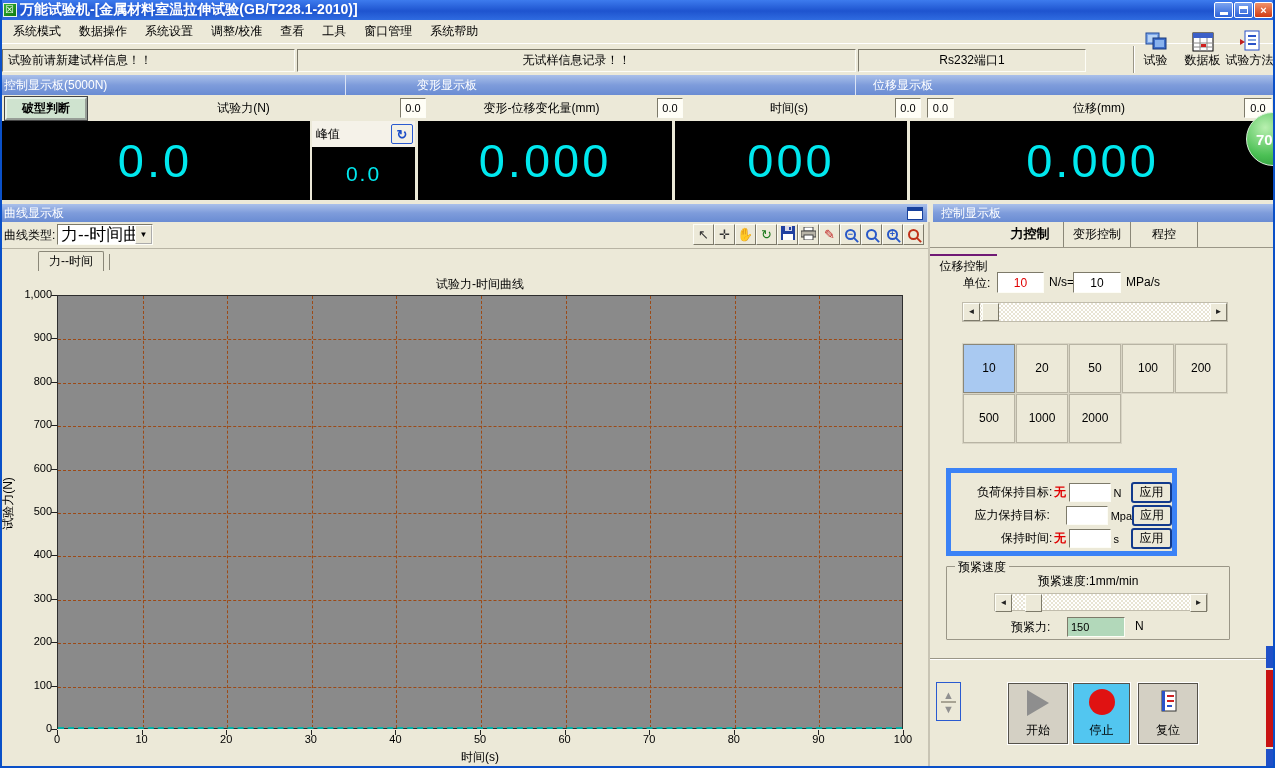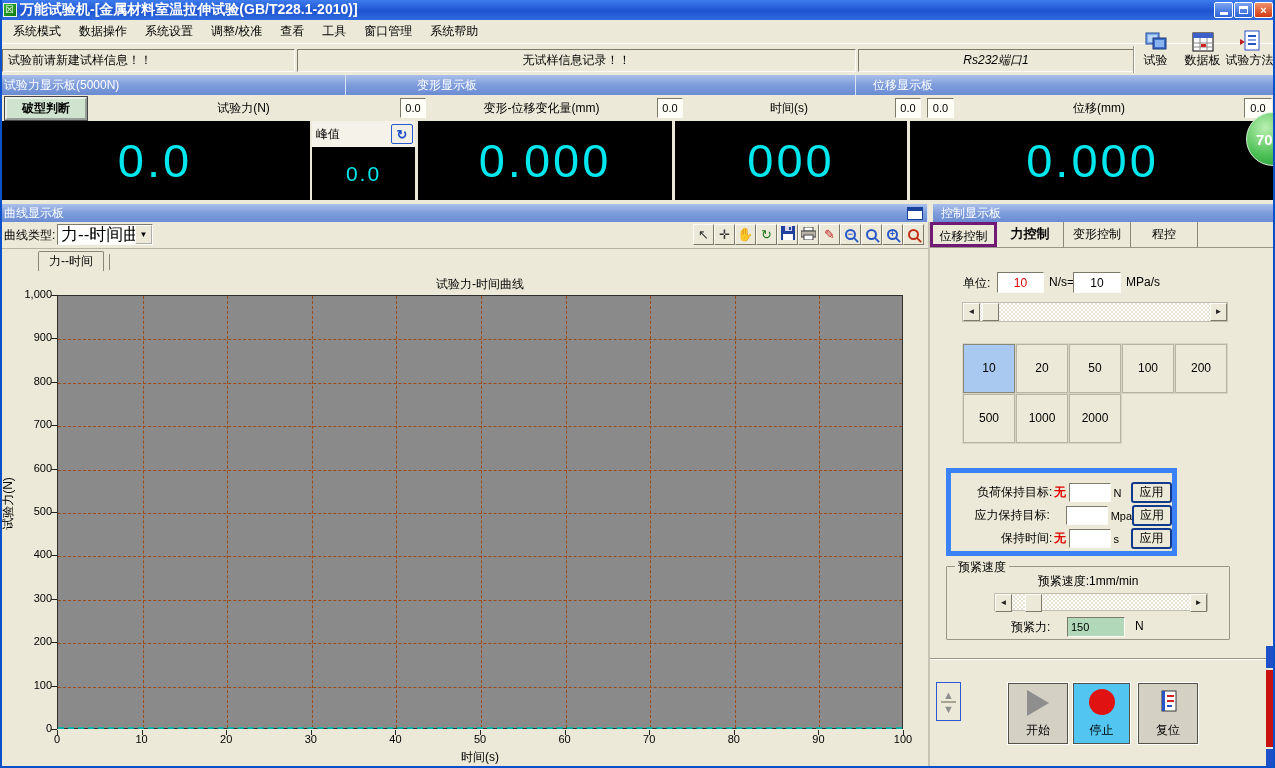--- a/index.html
+++ b/index.html
@@ -20,21 +20,21 @@
 
   
   .menubar { height:24px; display:flex; align-items:center; padding-left:4px; border-bottom:1px solid #fff; }
   .menu-item { padding:3px 9px; cursor:default; }
 
   
   .toolbar { position:relative; height:31px; }
   .tbox { position:absolute; top:5px; height:23px; line-height:21px; background:#ece9d8; border:1px solid; border-color:#7d7a6a #fdfdf6 #fdfdf6 #7d7a6a; }
   .tb1 { left:2px; width:293px; padding-left:5px; }
   .tb2 { left:297px; width:559px; text-align:center; }
-  .tb3 { left:858px; width:276px; text-align:center;font-style:italic; }
+  .tb3 { left:858px; width:228px; text-align:center; }
   .tb-sep { position:absolute; left:1133px; top:2px; width:2px; height:27px; border-left:1px solid #9a9687; border-right:1px solid #fff; }
   .tb-actions { position:absolute; right:2px; top:28px; display:flex; z-index:5; }
   .tb-action { width:47px; display:flex; flex-direction:column; align-items:center; cursor:default; }
   .tb-ic { height:24px; display:flex; align-items:flex-end; justify-content:center; }
   .tb-lbl { font-size:12px; line-height:16px; white-space:nowrap; }
 
   
   .phead-row { display:flex; height:20px; }
   .phead { background:linear-gradient(180deg,#aac0ea 0%,#7e9cdb 50%,#6a8cd3 100%); color:#fff; line-height:20px; border-right:1px solid #dbe4f5; overflow:hidden; white-space:nowrap; }
   .ph1 { width:346px; padding-left:4px; }
@@ -103,21 +103,21 @@
   .trace { position:absolute; left:0; right:0; border-top:2px dashed #00b2a6; }
   .ytick-lbl { position:absolute; left:0; width:52px; text-align:right; font-size:11px; }
   .xtick-lbl { position:absolute; width:44px; text-align:center; font-size:11px; top:463px; }
   .tickmark { position:absolute; background:#222; }
   .ylabel { position:absolute; left:-24px; top:225px; width:64px; text-align:center; transform:rotate(-90deg); font-size:12px; white-space:nowrap; }
   .xlabel { position:absolute; top:479px; left:57px; width:846px; text-align:center; font-size:12px; }
 
   
   .ctrl-tabs { display:flex; height:26px; border-bottom:1px solid #9a9687; }
   .ctab { width:67px; text-align:center; line-height:24px; border-right:1px solid #8a8778; white-space:nowrap; }
-  .ctab.boxed { border:3px solid #701a75; line-height:22px; }
+  .ctab.boxed { border:1px solid #701a75; line-height:22px;margin-top:32px; }
   .ctab.active { font-weight:bold; font-size:13px; }
   .unit-row { position:absolute; top:50px; left:0; right:0; height:22px; }
   .unit-row .t { position:absolute; top:3px; }
   .unit-inp { position:absolute; top:0; height:21px; background:#fff; border:1px solid; border-color:#7d7a6a #fdfdf6 #fdfdf6 #7d7a6a; text-align:center; font-size:12px; }
   .red { color:#e00000; }
   .hscroll { position:absolute; height:20px; background:repeating-conic-gradient(#fff 0% 25%,#e8e4d4 0% 50%) 0 0/4px 4px; border:1px solid #c0bcac; }
   .sbtn { position:absolute; top:0; width:17px; height:18px; background:#ece9d8; border:1px solid; border-color:#fdfdf6 #7d7a6a #7d7a6a #fdfdf6; font-size:8px; text-align:center; line-height:16px; color:#222; }
   .sthumb { position:absolute; top:0; width:17px; height:18px; background:#ece9d8; border:1px solid; border-color:#fdfdf6 #7d7a6a #7d7a6a #fdfdf6; }
   .speed-grid { position:absolute; top:122px; left:33px; width:268px; display:flex; flex-wrap:wrap; }
   .speed-btn { width:52px; height:49px; margin:0 1px 1px 0; background:#ece9d8; border:1px solid #b8b4a4; outline:1px solid #d8d4c4; text-align:center; line-height:47px; font-size:12px; }
@@ -225,21 +225,21 @@
             <line x1="9" y1="10" x2="17" y2="10" stroke="#88a8e0" stroke-width="2"></line>
             <line x1="9" y1="14" x2="17" y2="14" stroke="#2a52c8" stroke-width="2"></line>
             <polygon points="1,9 6,12 1,15" fill="#c02020"></polygon>
           </svg>
         </span>
         <div class="tb-lbl">试验方法</div>
       </div>
     </div>
 
   <div class="phead-row">
-    <div class="phead ph1">试验力显示板(5000N)</div>
+    <div class="phead ph1">控制显示板(5000N)</div>
     <div class="phead ph2">变形显示板</div>
     <div class="phead ph3">位移显示板</div>
   </div>
 
   <div class="lrow">
     <div class="lcell lA">
       <button class="break-btn">破型判断</button>
       <span class="lbl">试验力(N)</span>
       <span class="vbox">0.0</span>
     </div>

